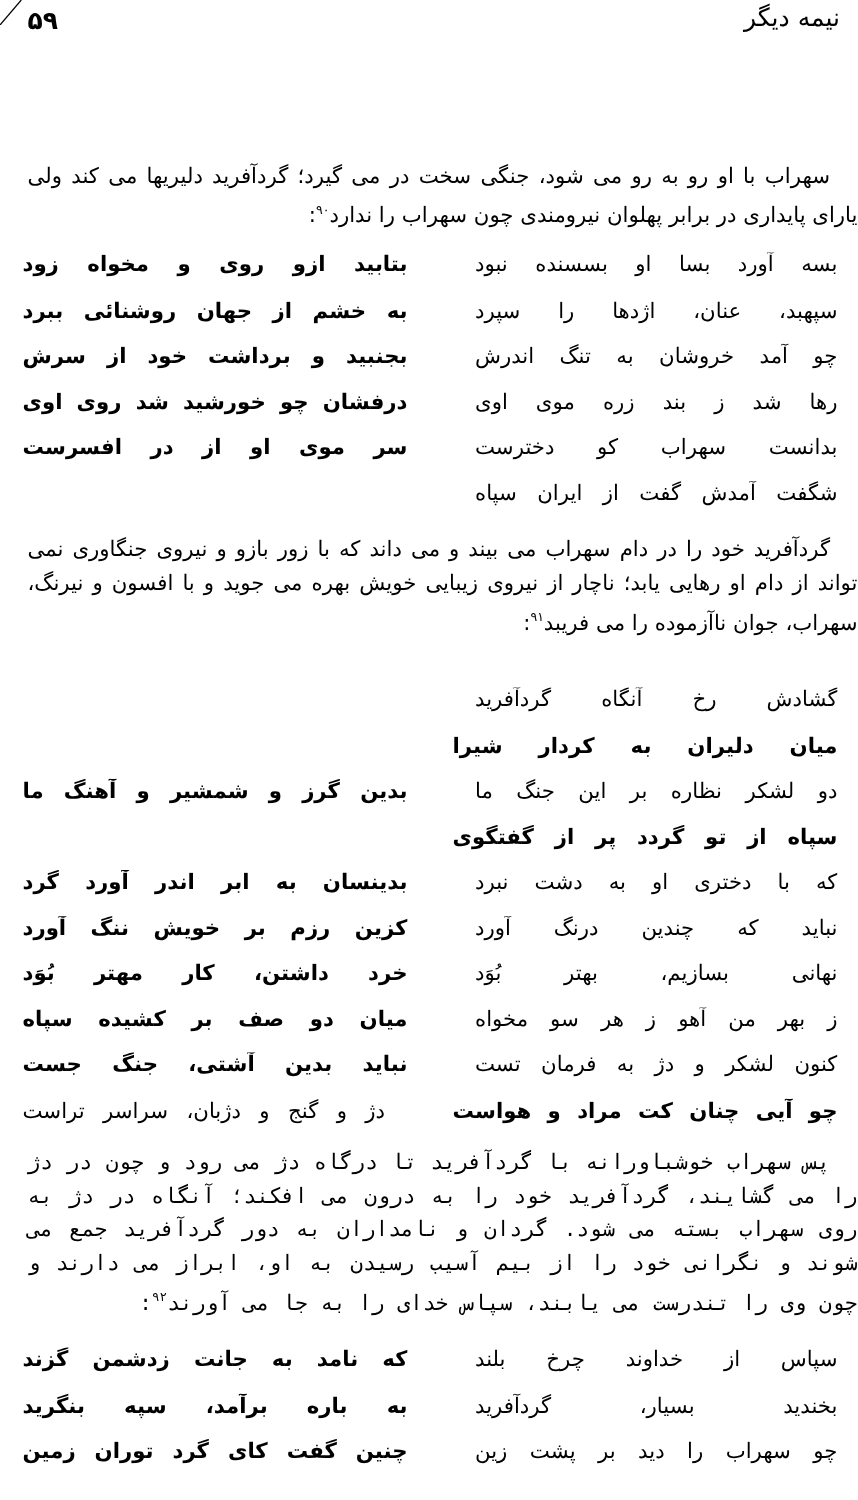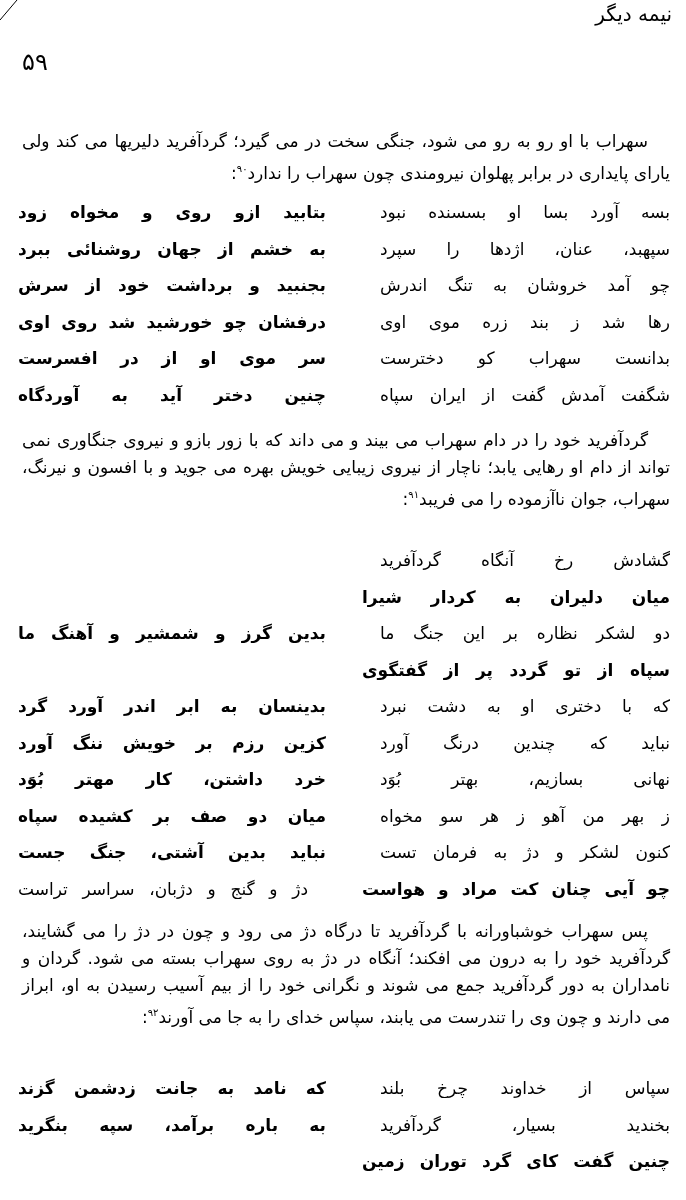--- a/index.html
+++ b/index.html
@@ -7,30 +7,29 @@
     width: 686px; height: 1200px; position: relative; overflow: hidden;
     font-family: "DejaVu Sans", sans-serif; color: #000;
   }
   .corner-mark {
     position: absolute; left: 0; top: 0; width: 20px; height: 20px;
   }
   .header {
     position: absolute; top: 2px; left: 0; right: 0; height: 30px;
   }
   .page-number {
-    position: absolute; left: 22px; top: 2px; font-size: 24px; font-weight: normal;
+    position: absolute; left: 22px; top: 2px; font-size: 20px; font-weight: bold;
     direction: rtl;
-    margin-top: 44px;
   }
   .running-title {
     position: absolute; right: 14px; top: 0px; font-size: 20px; font-weight: normal;
     direction: rtl;
   }
   .prose {
-    position: absolute; left: 22px; right: 16px;
+    position: absolute; left: 22px; right: 0;
     direction: rtl; text-align: justify; text-align-last: right;
     font-size: 17px; line-height: 27px;
   }
   .prose p { margin: 0; text-indent: 22px; }
   .verse-block {
     position: absolute; left: 18px; right: 16px;
     direction: rtl;
   }
   .couplet {
     display: flex; flex-direction: row; justify-content: space-between;
@@ -76,21 +75,20 @@
     <div class="couplet">
       <span class="hemistich first">رها شد ز بند زره موی اوی</span>
       <span class="hemistich second">درفشان چو خورشید شد روی اوی</span>
     </div>
     <div class="couplet">
       <span class="hemistich first">بدانست سهراب کو دخترست</span>
       <span class="hemistich second">سر موی او از در افسرست</span>
     </div>
     <div class="couplet">
       <span class="hemistich first">شگفت آمدش گفت از ایران سپاه</span>
-      <span class="hemistich second">چنین دختر آید به آوردگاه</span>
     </div>
   </div>
 
 <div class="prose" style="top:427px;">
   <p><span>گردآفرید خود را در دام سهراب می بیند و می داند که با زور بازو و نیروی جنگاوری نمی تواند از دام او رهایی یابد؛ ناچار از نیروی زیبایی خویش بهره می جوید و با افسون و نیرنگ، سهراب، جوان ناآزموده را می فریبد</span><sup>۹۱</sup><span>:</span></p>
 </div>
 
 <div class="verse-block" style="top:542px;">
     <div class="couplet">
       <span class="hemistich first">گشادش رخ آنگاه گردآفرید</span>
@@ -124,29 +122,30 @@
     <div class="couplet">
       <span class="hemistich first">کنون لشکر و دژ به فرمان تست</span>
       <span class="hemistich second">نباید بدین آشتی، جنگ جست</span>
     </div>
     <div class="couplet">
       <span class="hemistich second">چو آیی چنان کت مراد و هواست</span>
       <span class="hemistich first">دژ و گنج و دژبان، سراسر تراست</span>
     </div>
   </div>
 
-<div class="prose" style="top:918px;">
+<div class="prose" style="top:918px;font-family:Liberation Mono, monospace;">
   <p><span>پس سهراب خوشباورانه با گردآفرید تا درگاه دژ می رود و چون در دژ را می گشایند، گردآفرید خود را به درون می افکند؛ آنگاه در دژ به روی سهراب بسته می شود. گردان و نامداران به دور گردآفرید جمع می شوند و نگرانی خود را از بیم آسیب رسیدن به او، ابراز می دارند و چون وی را تندرست می یابند، سپاس خدای را به جا می آورند</span><sup>۹۲</sup><span>:</span></p>
 </div>
 
 <div class="verse-block" style="top:1070px;">
     <div class="couplet">
       <span class="hemistich first">سپاس از خداوند چرخ بلند</span>
       <span class="hemistich second">که نامد به جانت زدشمن گزند</span>
     </div>
     <div class="couplet">
       <span class="hemistich first">بخندید بسیار، گردآفرید</span>
       <span class="hemistich second">به باره برآمد، سپه بنگرید</span>
     </div>
     <div class="couplet">
+      <span class="hemistich first">چو سهراب را دید بر پشت زین</span>
       <span class="hemistich second">چنین گفت کای گرد توران زمین</span>
     </div>
   </div>
 
 </body></html>

